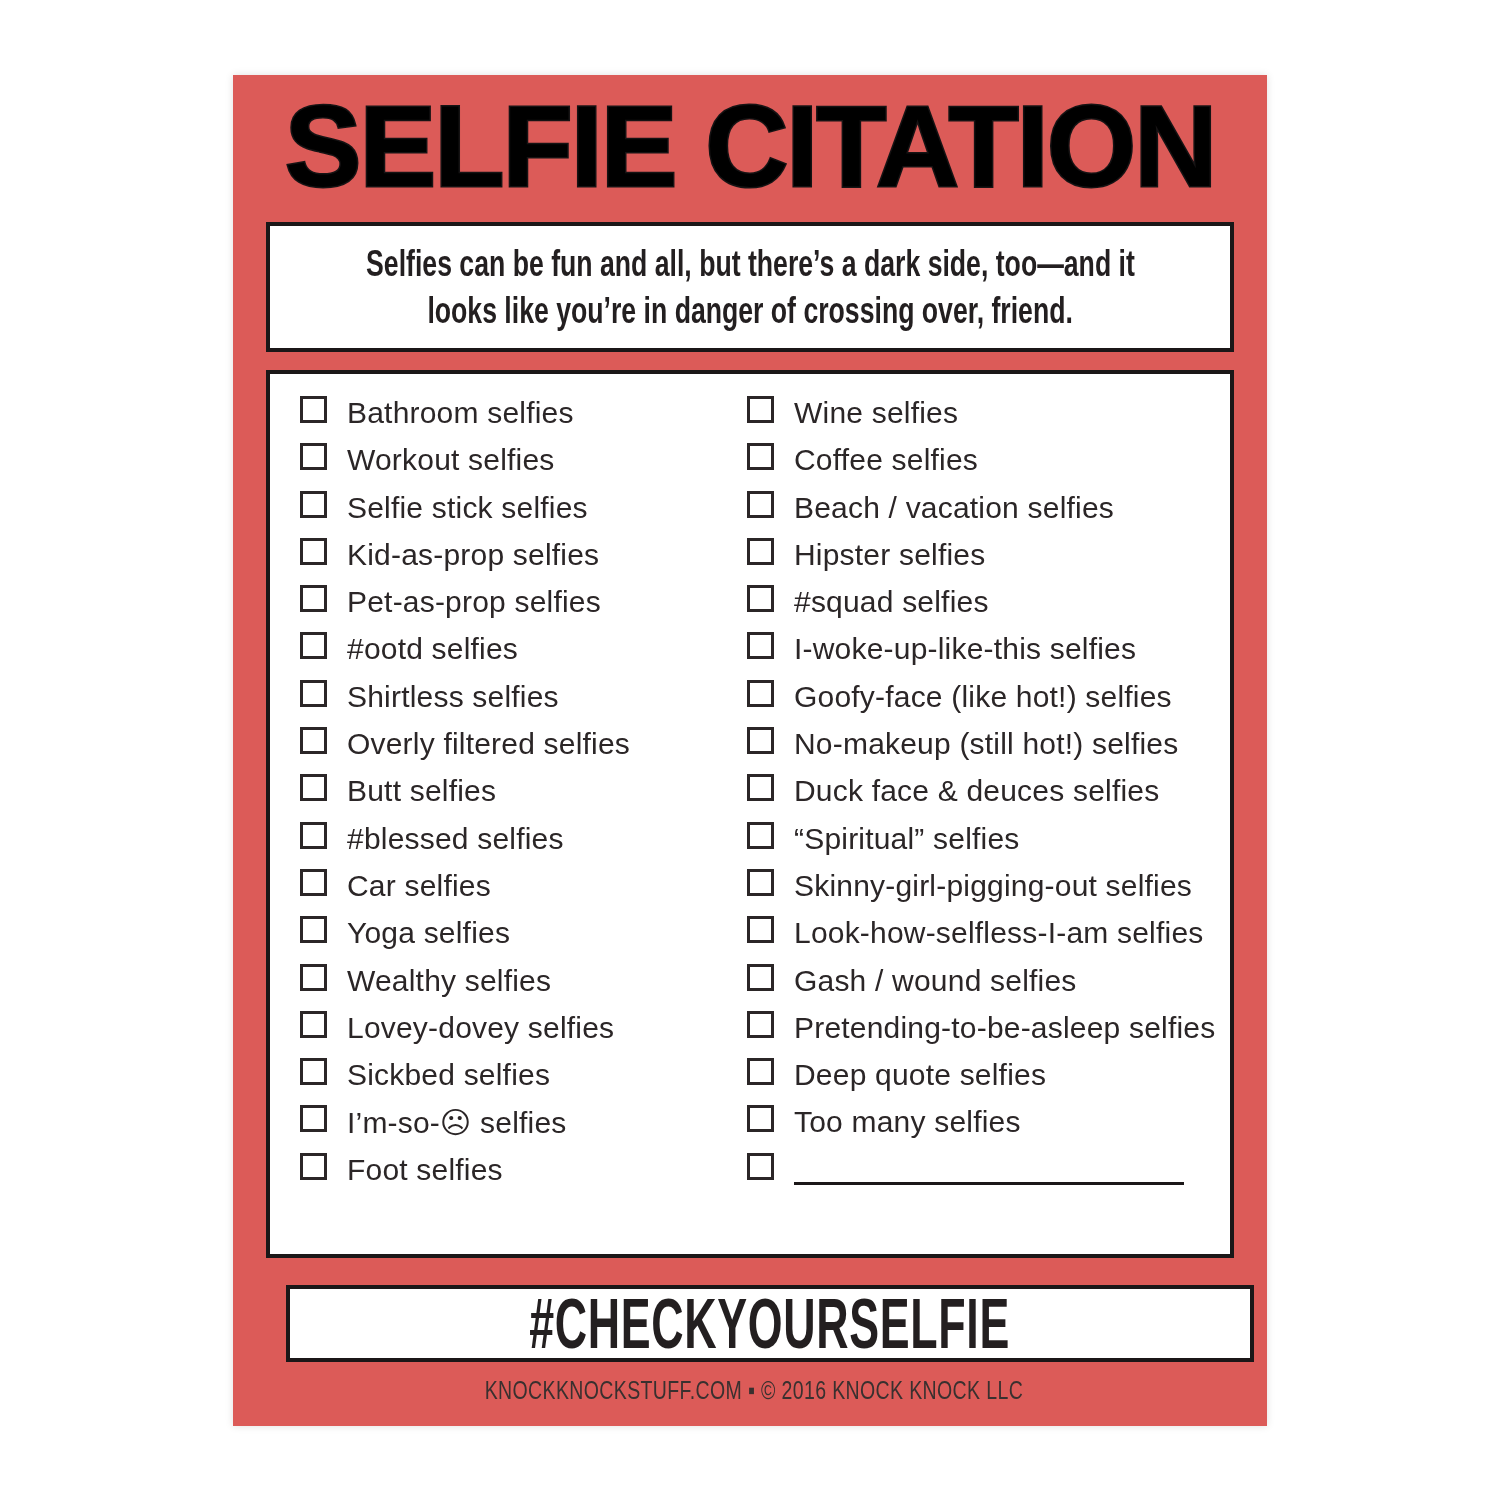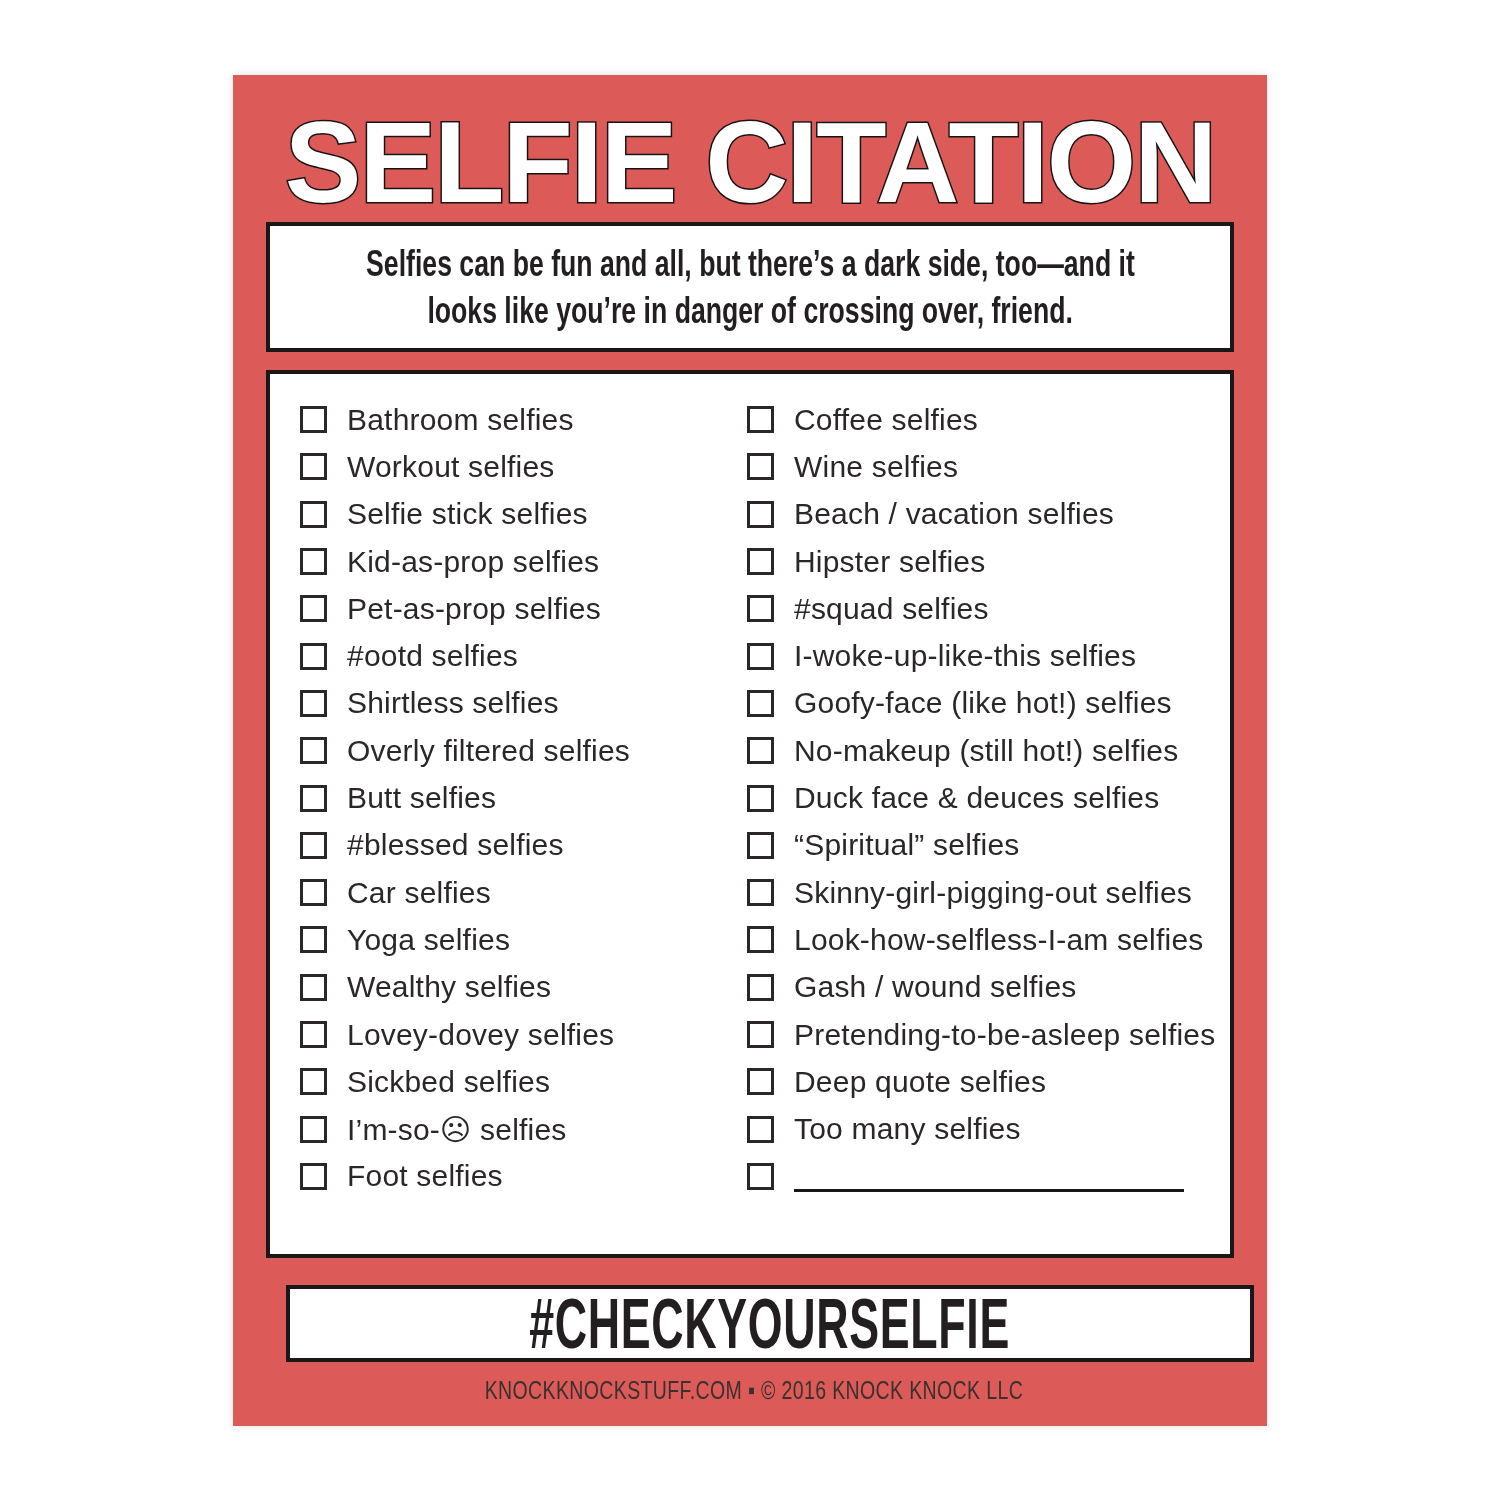--- a/index.html
+++ b/index.html
@@ -7,25 +7,25 @@
     font-family: "Liberation Sans", "DejaVu Sans", sans-serif; }
 
   .card {
     position: absolute; left: 233px; top: 75px;
     width: 1034px; height: 1351px;
     background: #DC5B58;
     box-shadow: 0 0 8px rgba(0,0,0,0.12);
   }
 
   .title {
-    position: absolute; top: 30px; left: 0; width: 100%;
+    position: absolute; top: 14px; left: 0; width: 100%;
     text-align: center;
     font-size: 115px; font-weight: bold; line-height: 115px;
     letter-spacing: -2px;
-    color: #ffffff;
+    color: #000000;
     -webkit-text-stroke: 3px #161314;
     paint-order: stroke fill;
     white-space: nowrap;
   }
 
   .panel {
     position: absolute; left: 33px; width: 968px;
     background: #ffffff; border: 4px solid #1b1718;
   }
 
@@ -35,21 +35,21 @@
     font-size: 36px; font-weight: bold; line-height: 47px;
     color: #231f20; white-space: nowrap;
     transform: scaleX(0.74); transform-origin: 50% 50%;
     text-align: center;
   }
 
   .checklist-panel { top: 295px; height: 888px; }
   .cols { display: flex; padding: 22px 0 0 30px; }
   .col-left  { width: 447px; }
   .col-right { width: 483px; }
-  .row { display: flex; align-items: center; height: 47.3px; }
+  .row { display: flex; align-items: flex-start; height: 47.3px; }
   .cb {
     flex: 0 0 auto; width: 27px; height: 27px;
     border: 3px solid #2b2627; background: #ffffff;
     margin-right: 20px;
   }
   .lbl {
     font-size: 30px; color: #2b2627; white-space: nowrap;
     letter-spacing: 0.2px;
   }
   .write-line {
@@ -158,25 +158,25 @@
           </div>
         <div class="row">
             <span class="cb"></span>
             <span class="lbl">Foot selfies</span>
           </div>
       </div>
 
       <div class="col-right">
         <div class="row">
             <span class="cb"></span>
+            <span class="lbl">Wine selfies</span>
+          </div>
+        <div class="row">
+            <span class="cb"></span>
             <span class="lbl">Coffee selfies</span>
-          </div>
-        <div class="row">
-            <span class="cb"></span>
-            <span class="lbl">Wine selfies</span>
           </div>
         <div class="row">
             <span class="cb"></span>
             <span class="lbl">Beach / vacation selfies</span>
           </div>
         <div class="row">
             <span class="cb"></span>
             <span class="lbl">Hipster selfies</span>
           </div>
         <div class="row">

